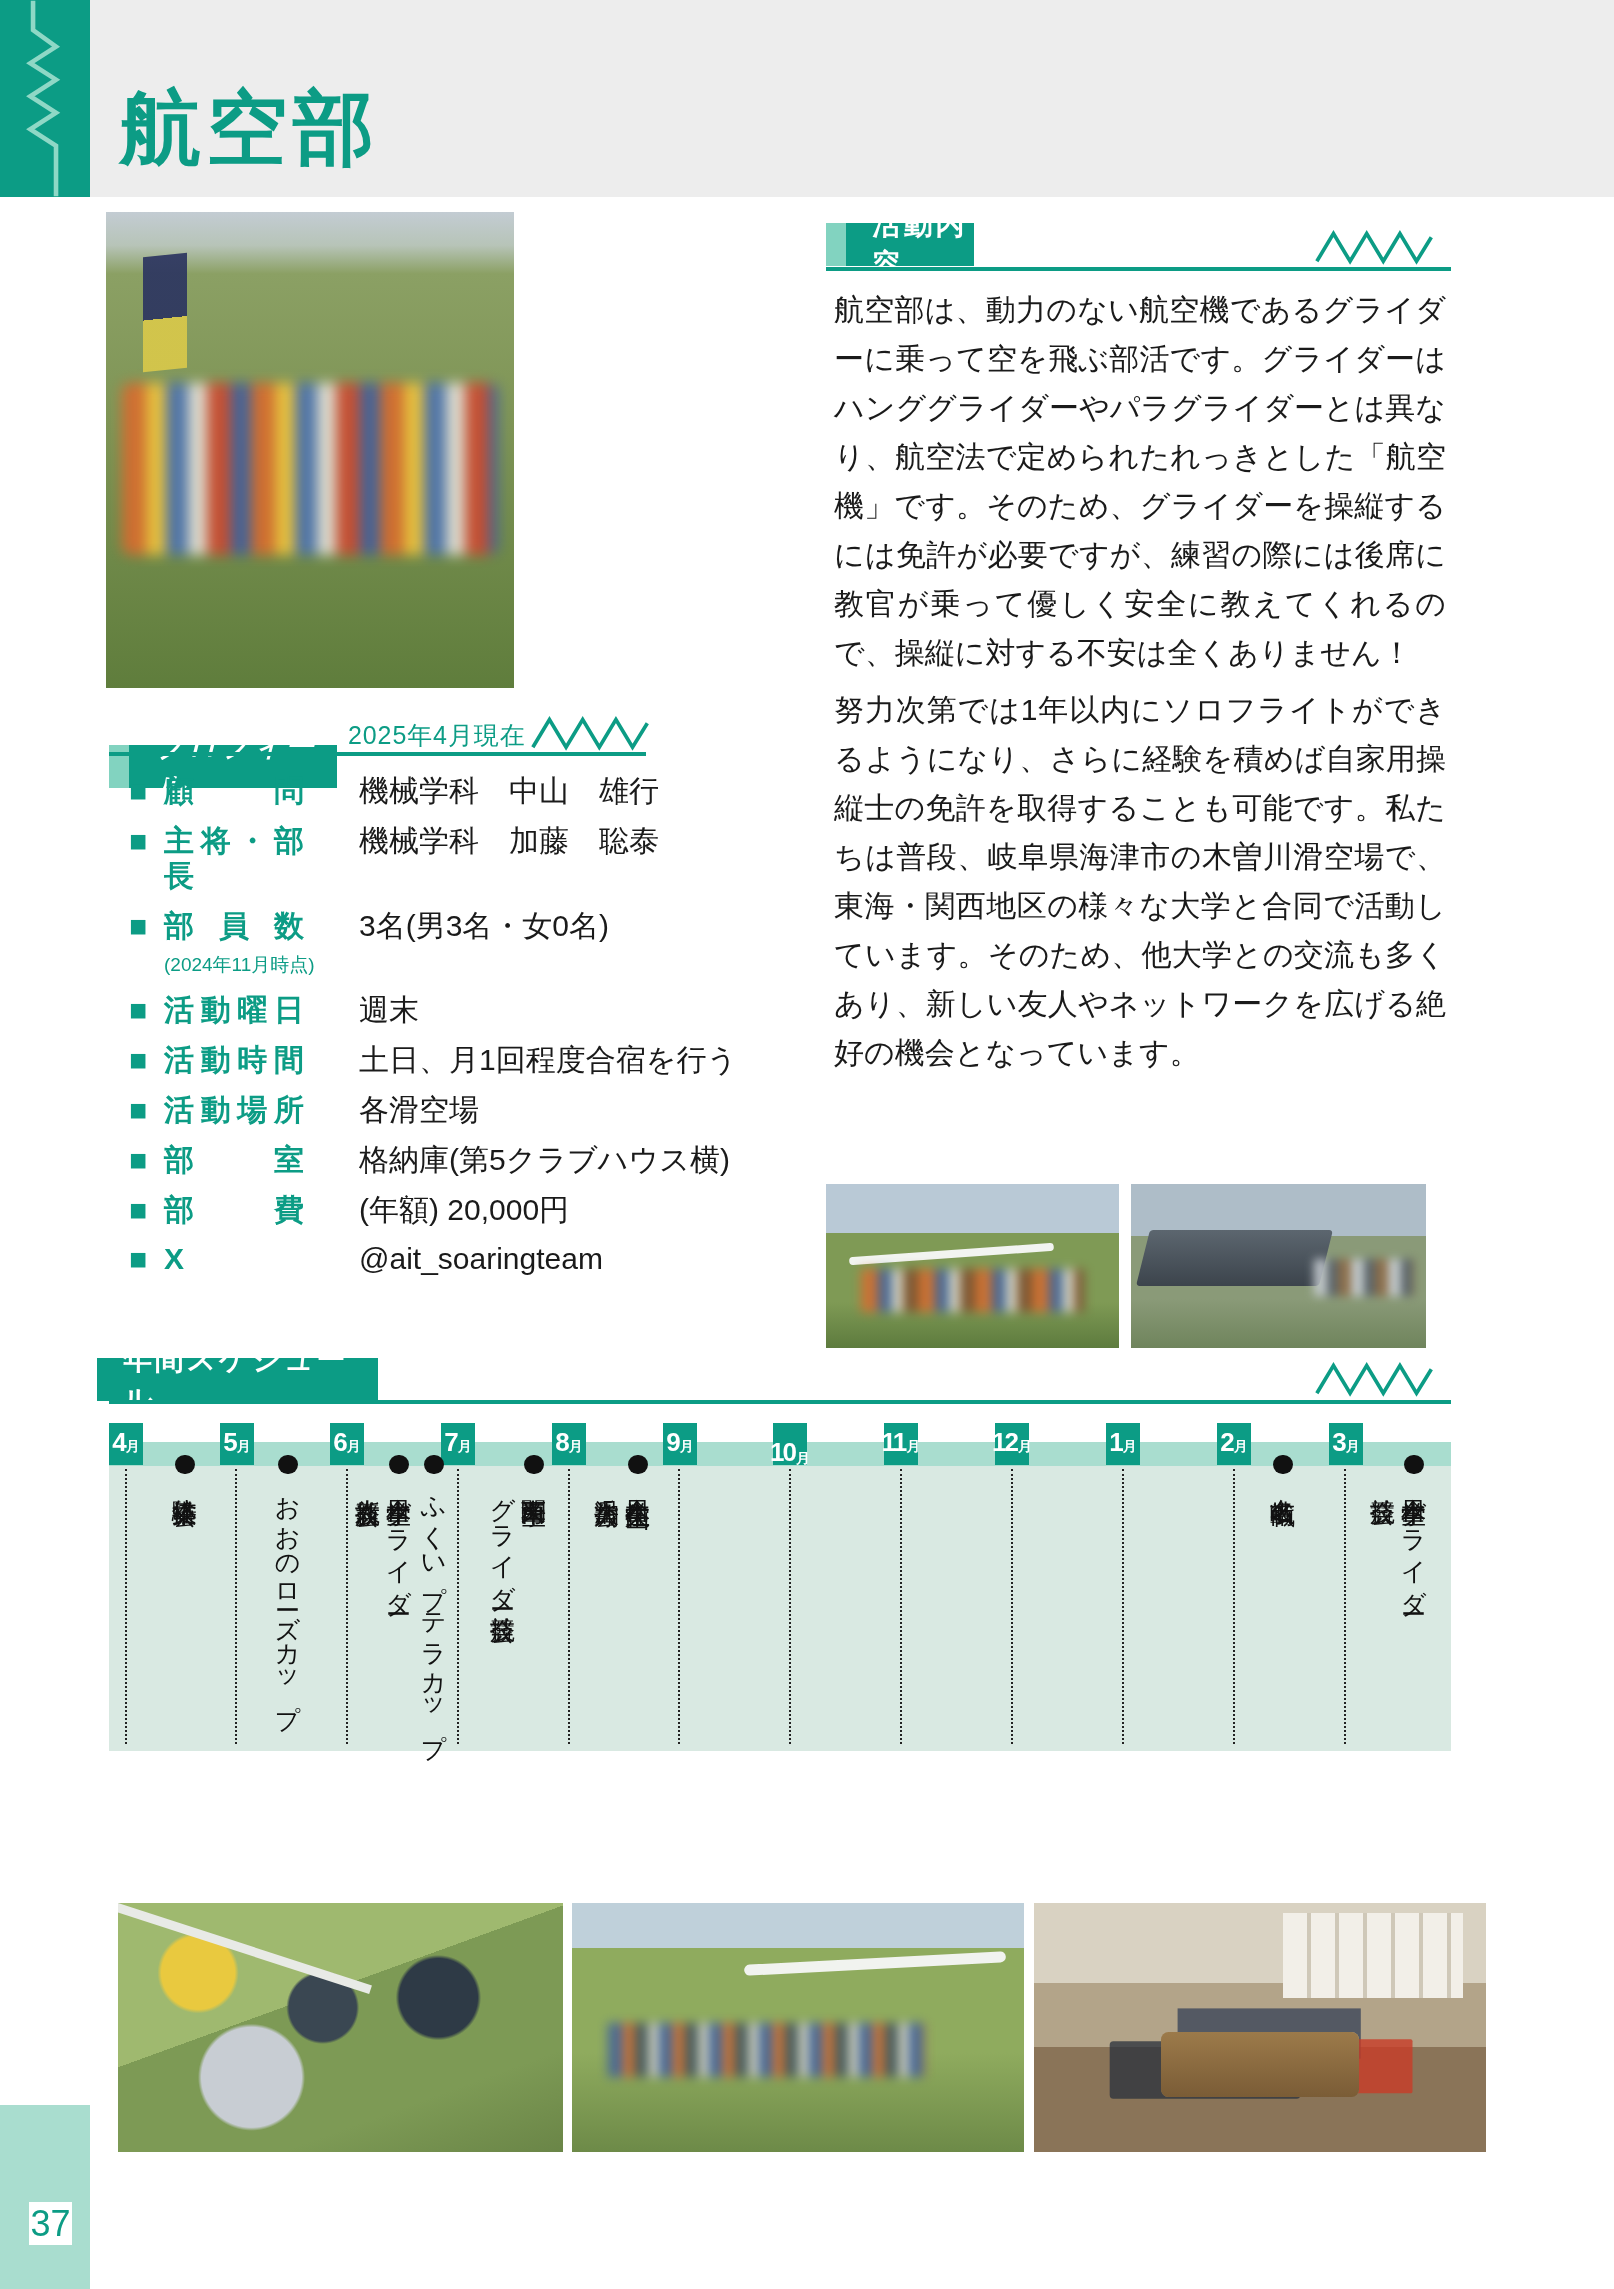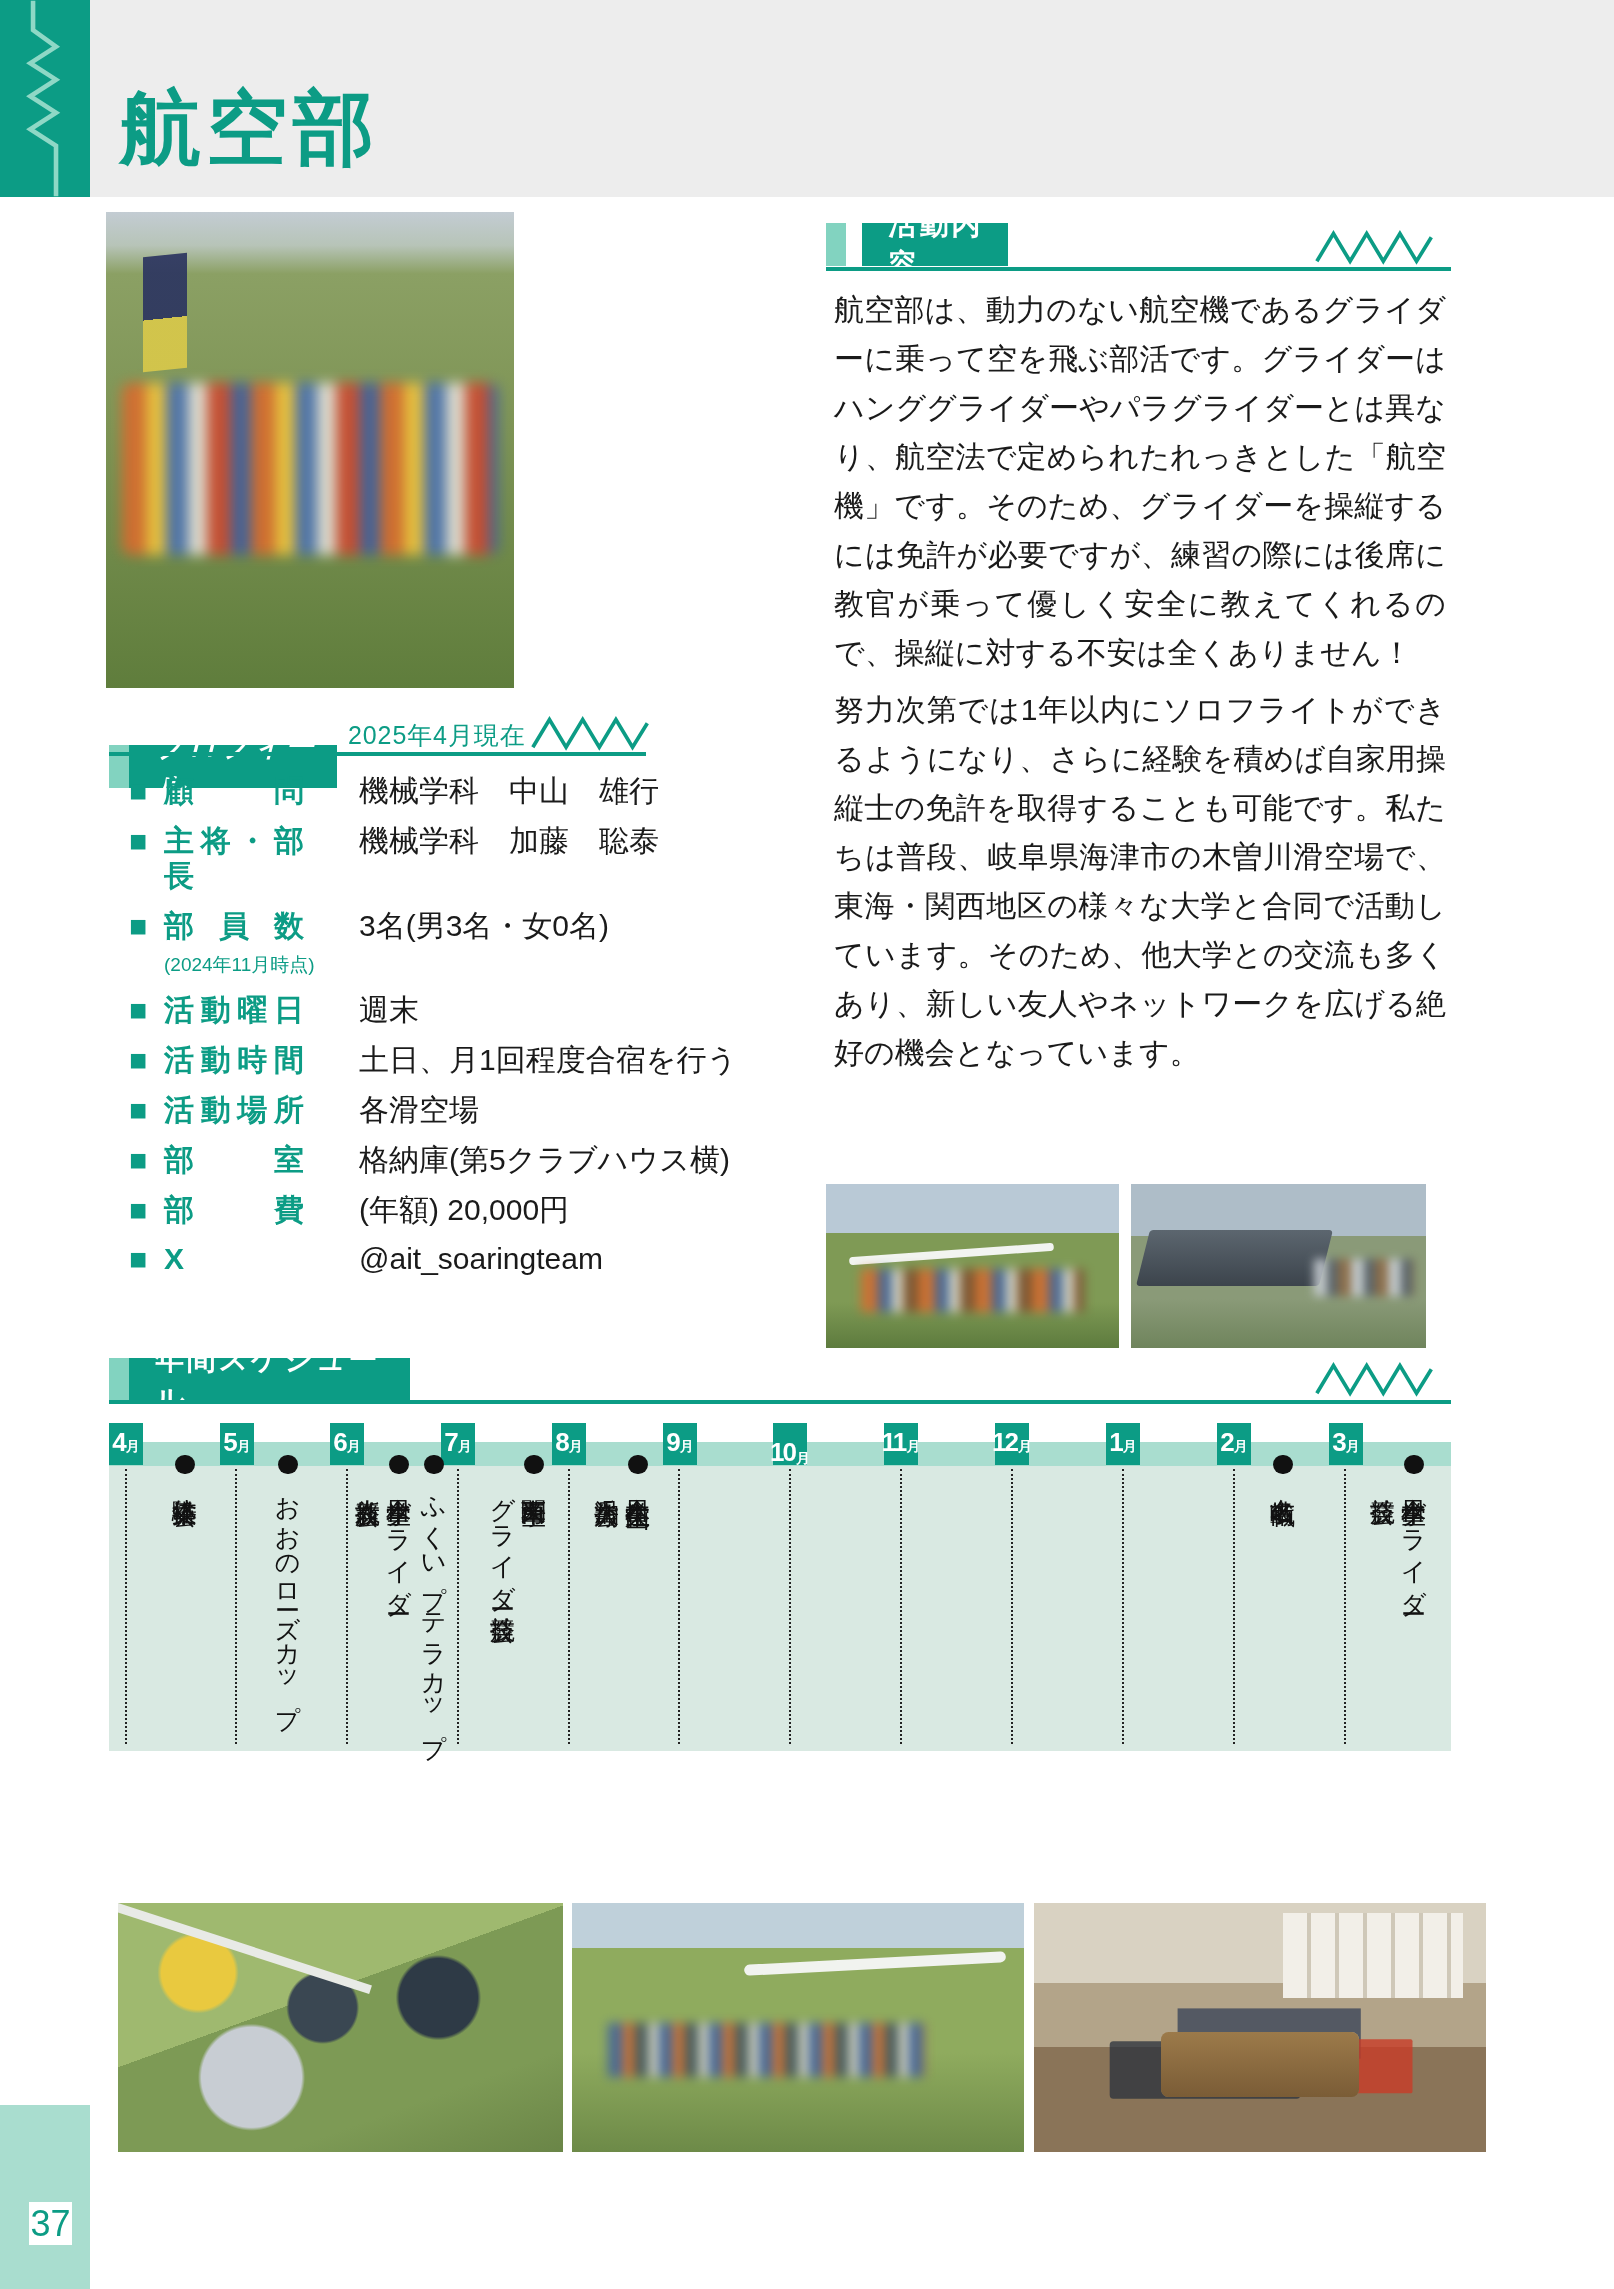--- a/index.html
+++ b/index.html
@@ -192,36 +192,36 @@
       <span class="pmark">■</span>
       <span class="plwrap">
           <span class="plabel">X</span>
         </span>
       <span class="pval">@ait_soaringteam</span>
     </div>
   </div>
 
   <div class="secbar" style="left:826px;top:223px;">
     <div class="lt"></div>
-    <div class="bar" style="width:146px;margin-left:16px;">活動内容</div>
+    <div class="bar" style="width:128px;">活動内容</div>
   </div>
   <div class="underline" style="left:826px;top:267px;width:625px;"></div>
   <div class="zz" style="left:1315px;top:228px;">
     <svg width="120" height="37" viewBox="0 0 130 40">
       <polyline points="2,36 20,6 38,36 56,6 74,36 92,6 110,36 126,10" fill="none" stroke="#0c9c85" stroke-width="4"></polyline>
     </svg>
   </div>
   <div class="acttext">
     <p>航空部は、動力のない航空機であるグライダーに乗って空を飛ぶ部活です。グライダーはハンググライダーやパラグライダーとは異なり、航空法で定められたれっきとした「航空機」です。そのため、グライダーを操縦するには免許が必要ですが、練習の際には後席に教官が乗って優しく安全に教えてくれるので、操縦に対する不安は全くありません！</p>
     <p>努力次第では1年以内にソロフライトができるようになり、さらに経験を積めば自家用操縦士の免許を取得することも可能です。私たちは普段、岐阜県海津市の木曽川滑空場で、東海・関西地区の様々な大学と合同で活動しています。そのため、他大学との交流も多くあり、新しい友人やネットワークを広げる絶好の機会となっています。</p>
   </div>
   <div class="photo photo-sm1"></div>
   <div class="photo photo-sm2"></div>
 
-  <div class="secbar" style="left:109px;top:1358px;">
+  <div class="secbar" style="left:97px;top:1358px;flex-direction:column;">
     <div class="lt"></div>
     <div class="bar" style="width:281px;">年間スケジュール</div>
   </div>
   <div class="underline" style="left:109px;top:1400px;width:1342px;"></div>
   <div class="zz" style="left:1315px;top:1360px;">
     <svg width="120" height="37" viewBox="0 0 130 40">
       <polyline points="2,36 20,6 38,36 56,6 74,36 92,6 110,36 126,10" fill="none" stroke="#0c9c85" stroke-width="4"></polyline>
     </svg>
   </div>
 

